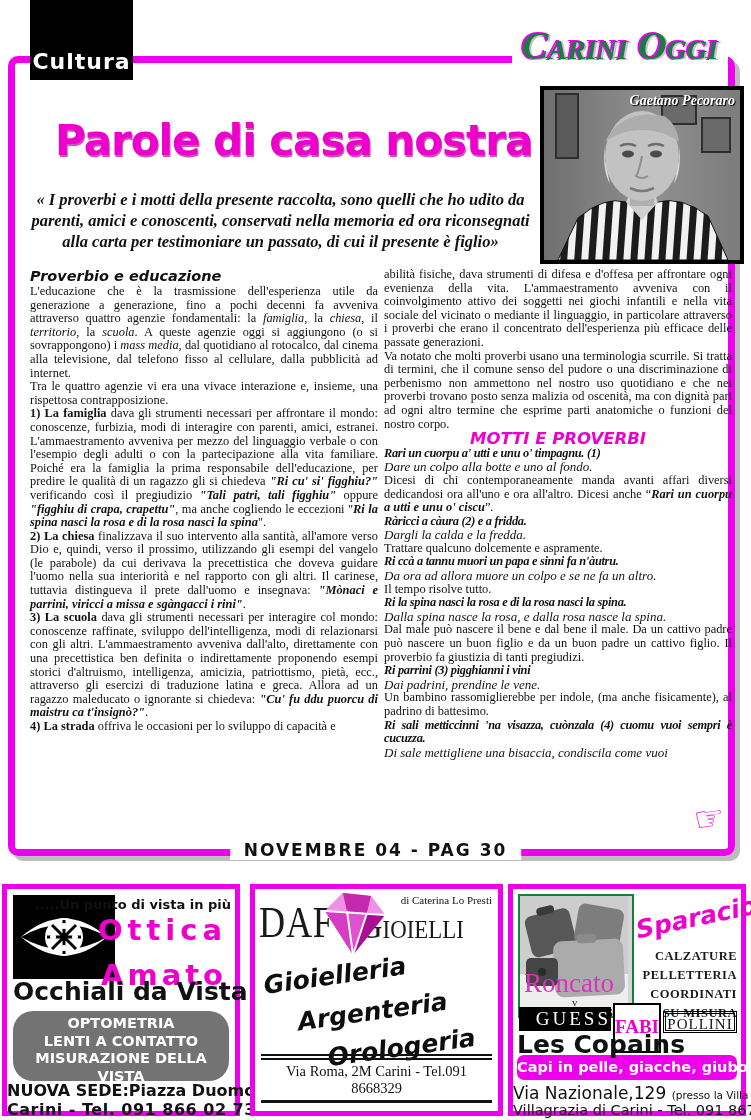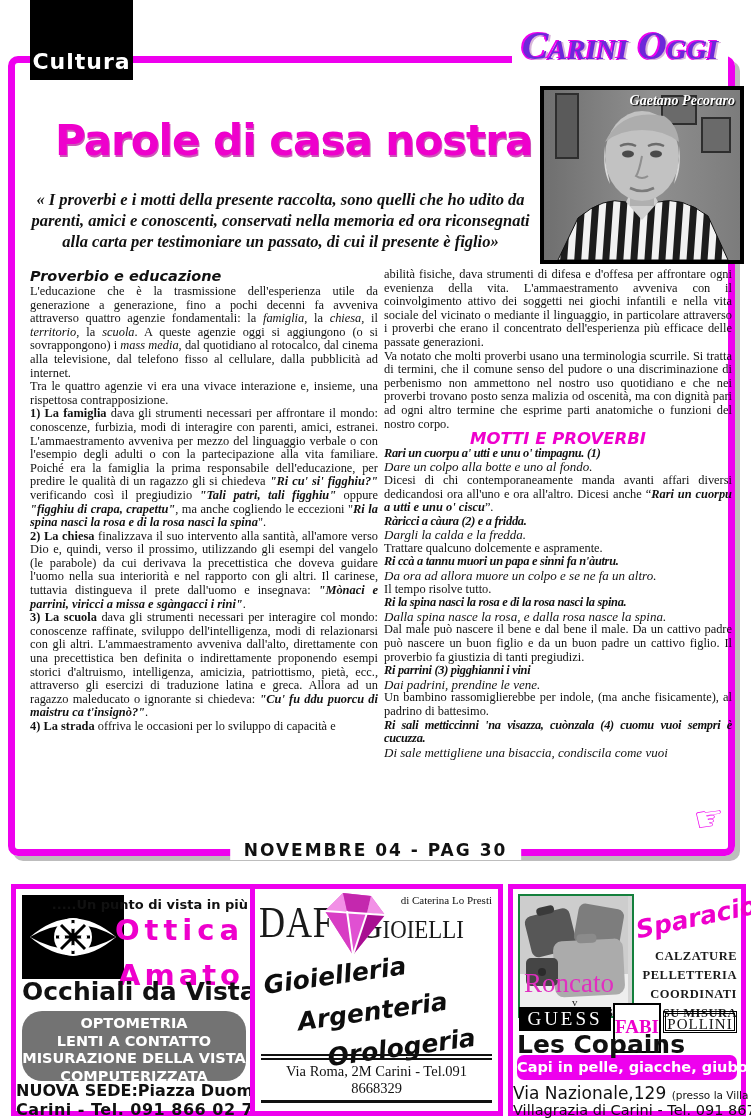--- a/index.html
+++ b/index.html
@@ -9,21 +9,21 @@
   
   .frame{position:absolute;left:8px;top:56px;width:713px;height:786px;
          border:7px solid #ee00ee;border-radius:10px;
          box-shadow:5px 5px 0 #bdbdbd;}
   .cultura-box{position:absolute;left:30px;top:0;width:103px;height:80px;background:#000;z-index:3;}
   .cultura-label{position:absolute;left:0;right:0;bottom:6px;text-align:center;color:#fff;
          font-family:"DejaVu Sans",sans-serif;font-weight:bold;font-size:22px;letter-spacing:1px;}
   .masthead-logo{position:absolute;left:512px;top:22px;width:216px;height:48px;z-index:3;
          background:#fff;text-align:center;line-height:48px;
          font-family:"Liberation Serif",serif;font-style:italic;font-weight:bold;
-         font-variant:small-caps;font-size:40px;color:#6d28d9;
+         font-variant:small-caps;font-size:40px;color:#15803d;
          text-shadow:-2px -1px 0 #ee00ee,2px 1px 0 #d9b6d9,-1px 1px 0 #ee00ee;}
 
   
   .photo{position:absolute;left:540px;top:86px;width:196px;height:170px;border:4px solid #000;
          background:#8a8a8a;z-index:2;}
   .photo svg{display:block;}
   .photo-caption{position:absolute;top:3px;right:5px;color:#fff;
          font-style:italic;font-weight:bold;font-size:14px;
          text-shadow:1px 1px 1px #000;}
 
@@ -51,21 +51,21 @@
   .hand-icon{position:absolute;left:694px;top:798px;font-size:34px;color:#ee00ee;z-index:3;
          font-family:"DejaVu Sans",sans-serif;transform:rotate(-8deg);}
 
   
   .page-footer{position:absolute;left:50%;top:840px;transform:translateX(-50%);
          background:#fff;padding:0 14px;z-index:3;
          font-family:"DejaVu Sans",sans-serif;font-weight:bold;font-size:17px;letter-spacing:2px;}
 
   
   .ad{position:absolute;top:884px;height:222px;border:5px solid #ee00ee;background:#fff;}
-  .ad1{left:11px;width:228px;padding-left:8px;}
+  .ad1{left:2px;width:228px;}
   .ad2{left:250px;width:243px;}
   .ad3{left:508px;width:228px;}
 
   
   .eye-box{position:absolute;left:6px;top:6px;width:96px;height:78px;border:3px solid #000;background:#000;}
   .ottica-tagline{position:absolute;right:4px;top:8px;font-family:"DejaVu Sans",sans-serif;
          font-weight:bold;font-size:13px;white-space:nowrap;}
   .ottica-name1{position:absolute;right:8px;top:24px;font-family:"DejaVu Sans",sans-serif;
          font-weight:bold;font-size:29px;letter-spacing:5px;color:#ee00cc;}
   .ottica-name2{position:absolute;right:8px;top:53px;font-family:"DejaVu Sans",sans-serif;
@@ -97,21 +97,21 @@
   .roncato-box{position:absolute;left:5px;top:5px;width:112px;height:120px;border:2px solid #15803d;
          overflow:hidden;background:#d6d6d6;}
   .roncato-label{position:absolute;left:4px;top:72px;font-size:27px;color:#e030c0;
          font-family:"Liberation Serif",serif;}
   .roncato-tm{position:absolute;left:52px;top:100px;font-size:11px;color:#222;}
   .sparacio-name{position:absolute;left:122px;top:14px;font-family:"DejaVu Sans",sans-serif;
          font-weight:bold;font-style:italic;font-size:25px;color:#ee00cc;transform:rotate(-12deg);}
   .sparacio-cats{position:absolute;right:4px;top:58px;text-align:right;font-weight:bold;
          font-size:12.5px;line-height:19px;letter-spacing:0.5px;color:#1a1a1a;}
   .brand-guess{position:absolute;left:6px;top:118px;width:92px;height:24px;background:#000;color:#fff;
-         text-align:center;line-height:24px;font-size:19px;letter-spacing:3px;}
+         text-align:right;line-height:24px;font-size:19px;letter-spacing:3px;}
   .brand-lescopains{position:absolute;left:4px;top:141px;font-family:"DejaVu Sans",sans-serif;
          font-weight:bold;font-size:25px;white-space:nowrap;z-index:2;}
   .brand-fabi{position:absolute;left:100px;top:114px;width:44px;height:46px;border:2px solid #000;
          background:#fff;text-align:center;z-index:1;}
   .brand-fabi .fabi-txt{font-weight:bold;font-size:19px;color:#ee00cc;line-height:44px;}
   .brand-pollini{position:absolute;left:150px;top:122px;width:74px;height:22px;border:3px double #000;
          text-align:center;line-height:21px;font-size:15px;letter-spacing:1px;box-sizing:border-box;}
   .sparacio-banner{position:absolute;left:4px;right:4px;top:166px;height:25px;background:#ee00ee;
          border-radius:7px;color:#fff;text-align:center;line-height:25px;
          font-family:"DejaVu Sans",sans-serif;font-weight:bold;font-size:14.5px;white-space:nowrap;}

